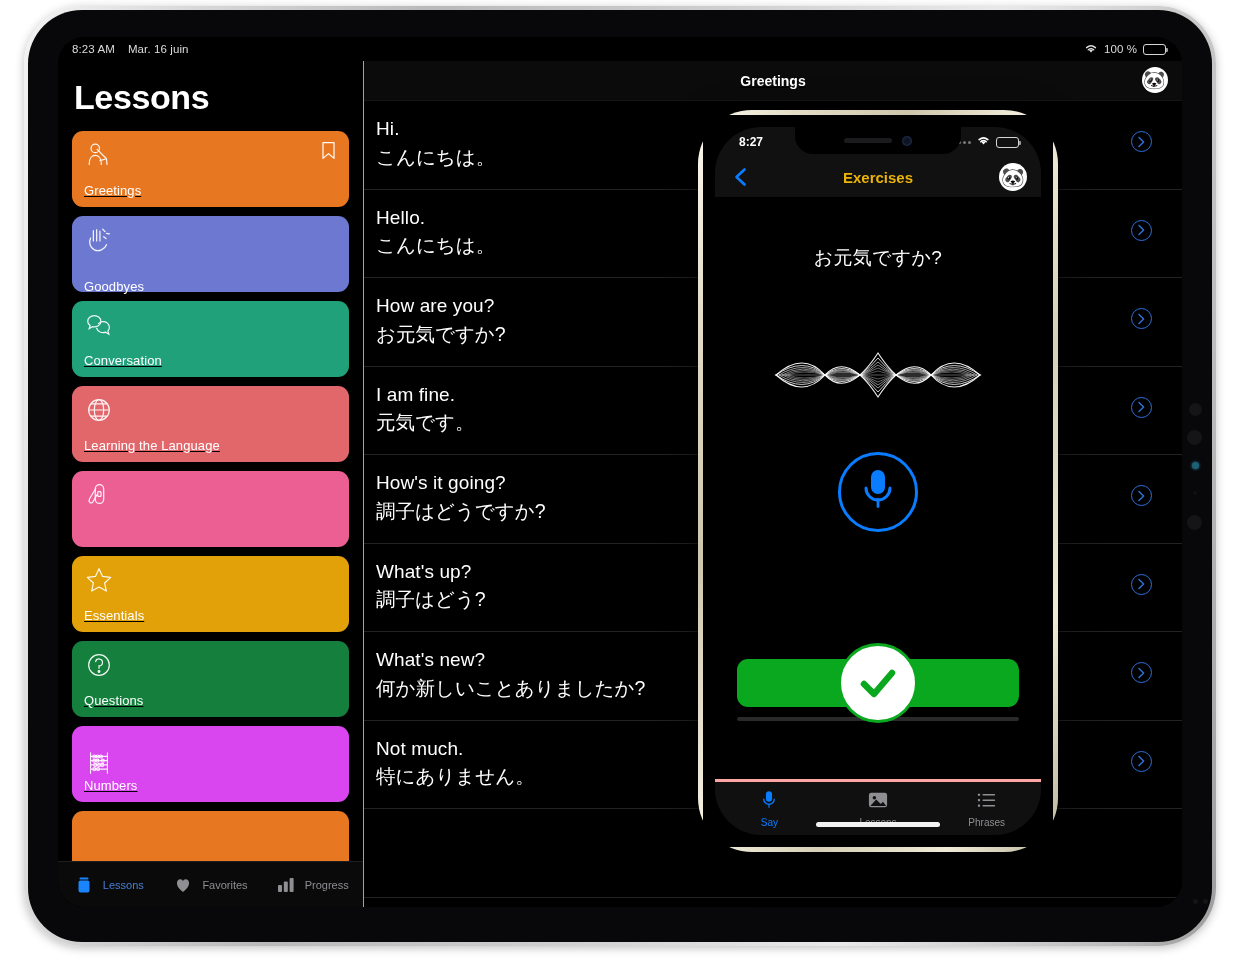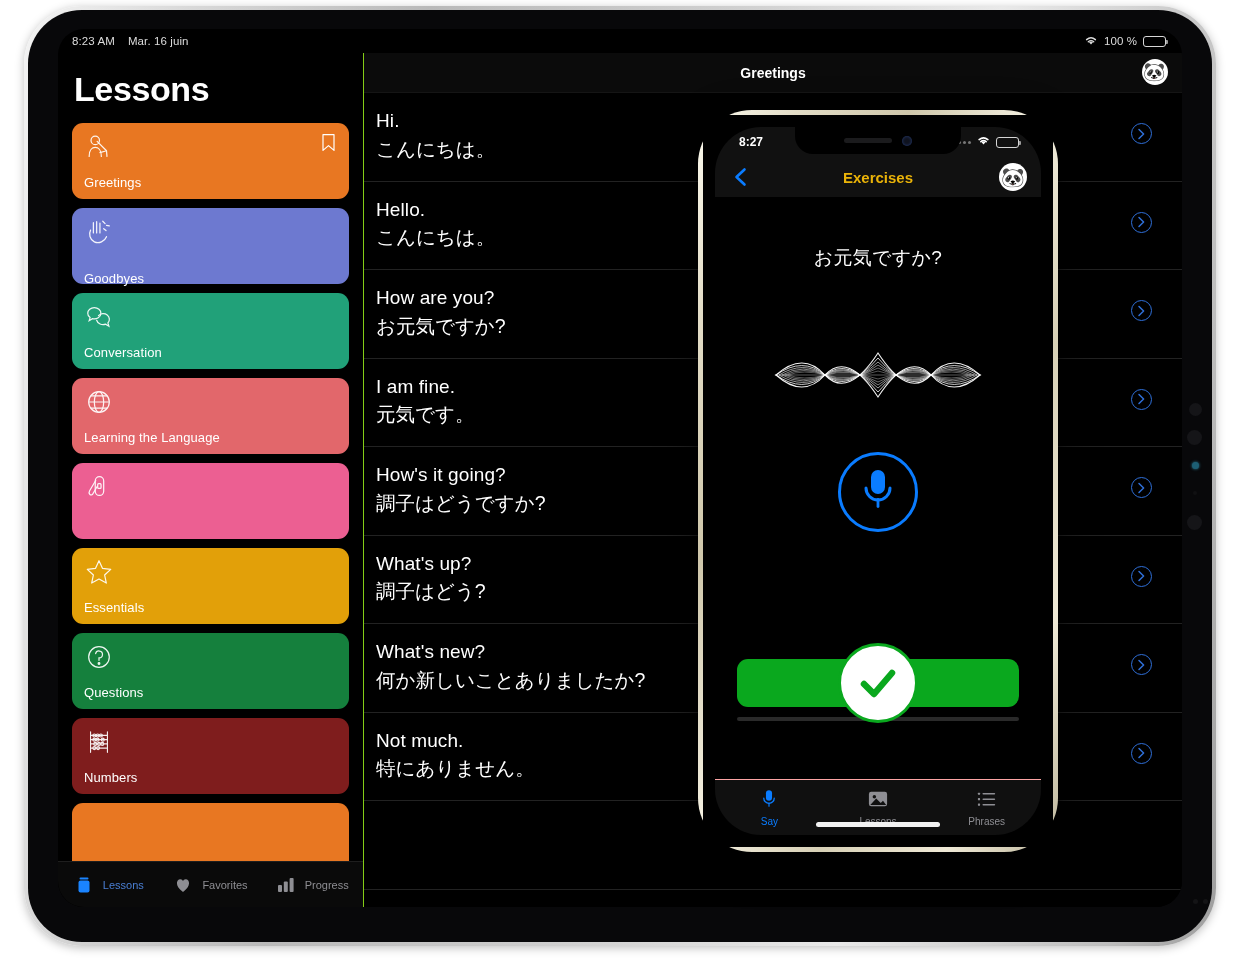--- a/index.html
+++ b/index.html
@@ -17,22 +17,23 @@
     width: 1192px; height: 940px;
     border-radius: 58px;
     background: linear-gradient(100deg,#f3f3f3 0%, #d9d9d9 12%, #b9b9b9 30%, #cfcfcf 52%, #e9e9e9 72%, #bdbdbd 92%, #9d9d9d 100%);
     padding: 4px;
     box-shadow: 0 2px 10px rgba(0,0,0,.25);
   }
   #ipad-bezel {
     width: 100%; height: 100%;
     border-radius: 54px;
     background: #08080a;
-    padding: 19px 30px 35px 30px;
+    padding: 27px 30px 35px 30px;
     position: relative;
+    text-decoration: underline;
   }
   #ipad-screen {
     width: 100%; height: 100%;
     border-radius: 26px;
     background: #000;
     overflow: hidden;
     position: relative;
     display: flex;
     flex-direction: column;
   }
@@ -208,21 +209,21 @@
     position: absolute; left: 50%; transform: translateX(-50%); bottom: 56px;
     width: 80px; height: 80px; border-radius: 50%; background: #fff;
     border: 3px solid #0aa81e; display: flex; align-items: center; justify-content: center;
   }
   #iphone-scrollbar {
     position: absolute; left: 22px; right: 22px; bottom: 58px; height: 4px;
     border-radius: 2px; background: #2a2a2a;
   }
   #iphone-tabbar {
     height: 56px; flex: 0 0 56px; background: #101010;
-    border-top: 1px solid #fca5a5; display: flex; align-items: center;
+    border-top: 3px solid #fca5a5; display: flex; align-items: center;
   }
   .ip-tab { flex: 1; display: flex; flex-direction: column; align-items: center; gap: 3px; }
   .ip-tab .ipt-label { font-size: 10px; color: #8e8e93; }
   .ip-tab.active .ipt-label { color: #0a7cff; }
   #iphone-home-indicator {
     position: absolute; left: 50%; transform: translateX(-50%); bottom: 8px;
     width: 124px; height: 5px; border-radius: 3px; background: #f2f2f2;
   }
 </style>
 </head>
@@ -317,21 +318,21 @@
                     <span class="lc-label">Essentials</span>
                   </div>
                   <div class="lesson-card" style="background: #15803d;">
                     <span class="lc-icon"><svg viewBox="0 0 32 32" fill="none" stroke="#fff" stroke-width="1.3" stroke-linecap="round">
                         <circle cx="16" cy="16" r="11"></circle>
                         <path d="M12.4 12.5 A3.7 3.7 0 1 1 16 17 L16 19.5"></path>
                         <circle cx="16" cy="23" r=".9" fill="#fff"></circle>
                       </svg></span>
                     <span class="lc-label">Questions</span>
                   </div>
-                  <div class="lesson-card" style="background: #7f1d1d;">
+                  <div class="lesson-card" style="background: #d946ef; justify-content: flex-end;">
                     <span class="lc-icon"><svg viewBox="0 0 32 32" fill="none" stroke="#fff" stroke-width="1.2" stroke-linecap="round">
                         <path d="M7 5 V27 M25 5 V27"></path>
                         <path d="M7 9 H25 M7 13.5 H25 M7 18 H25 M7 22.5 H25"></path>
                         <g fill="none">
                           <circle cx="11" cy="9" r="1.6"></circle>
                           <circle cx="14.5" cy="9" r="1.6"></circle>
                           <circle cx="18" cy="9" r="1.6"></circle>
                           <circle cx="11" cy="13.5" r="1.6"></circle>
                           <circle cx="14.5" cy="13.5" r="1.6"></circle>
                           <circle cx="20" cy="13.5" r="1.6"></circle>

